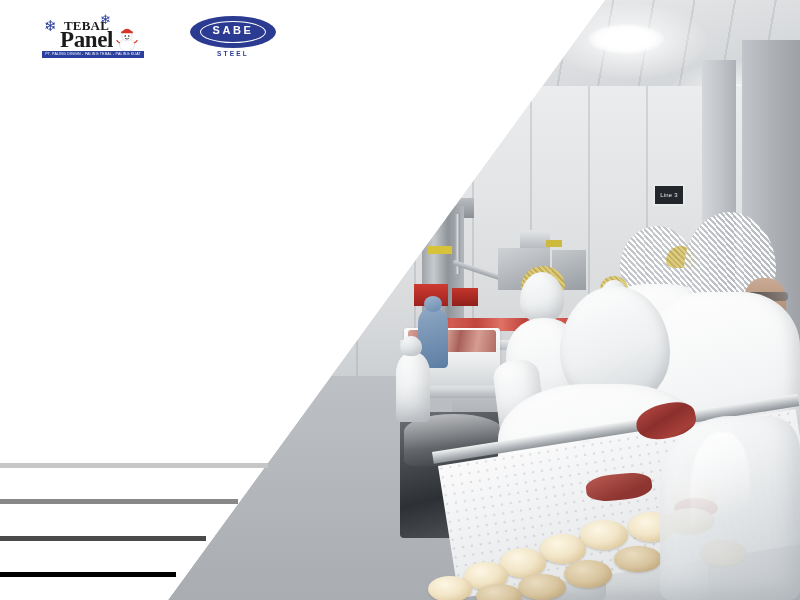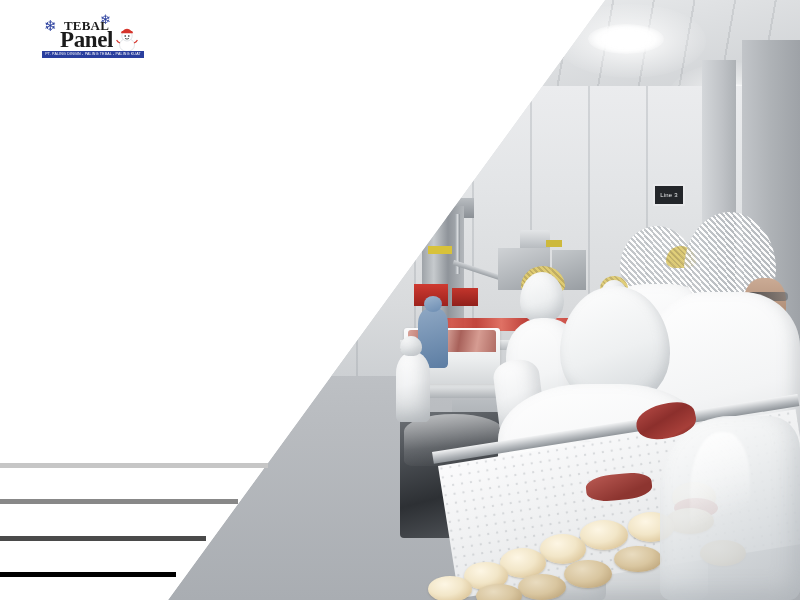--- a/index.html
+++ b/index.html
@@ -511,20 +511,26 @@
           <circle cx="9.2" cy="10" r="0.8" fill="#1a1a1a"></circle>
           <circle cx="12.8" cy="10" r="0.8" fill="#1a1a1a"></circle>
           <path d="M9 12.4 q2 1.4 4 0" stroke="#1a1a1a" stroke-width="0.7" fill="none"></path>
           <path d="M4 17 q-2.6 -1 -3.4 -3" stroke="#d6352c" stroke-width="1.1" fill="none"></path>
           <path d="M18 17 q2.6 -1 3.4 -3" stroke="#d6352c" stroke-width="1.1" fill="none"></path>
         </svg>
       </span>
       <span class="salju-tag">PT. PALING DINGIN - PALING TEBAL - PALING KUAT</span>
     </div>
 
+    <div class="logo-sabe">
+      <span class="sabe-oval"></span>
+      <span class="sabe-inner"></span>
+      <span class="sabe-text">SABE</span>
+      <span class="sabe-steel">STEEL</span>
+    </div>
 
   </div>
 
 
   <div class="decor-line dl1"></div>
   <div class="decor-line dl2"></div>
   <div class="decor-line dl3"></div>
   <div class="decor-line dl4"></div>
 
 </div>

